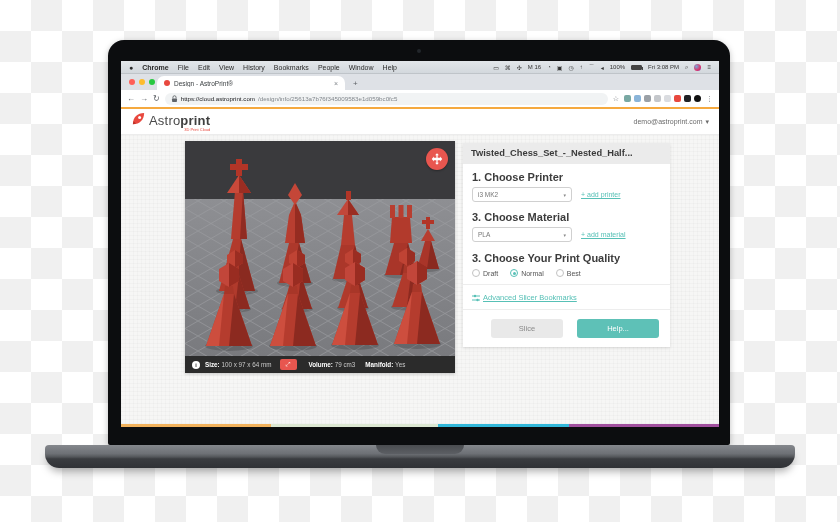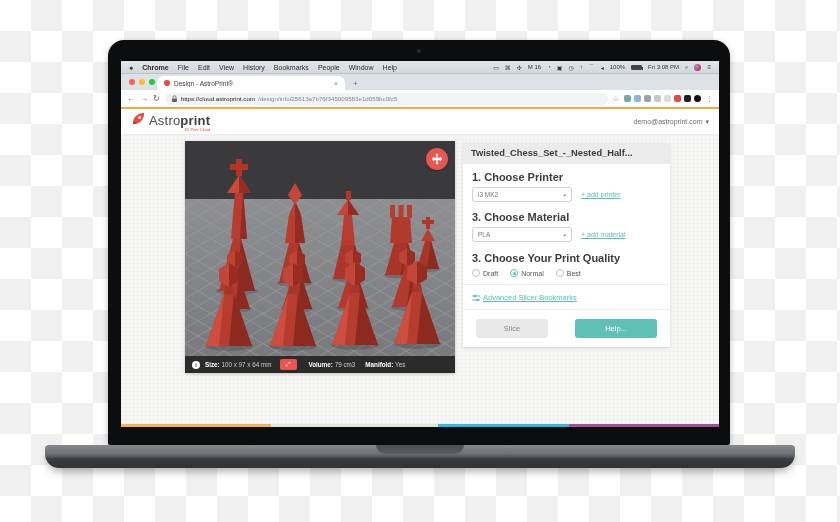--- a/index.html
+++ b/index.html
@@ -102,21 +102,21 @@
   .chkcol{display:flex;flex-direction:column;gap:6px;padding-top:3px;}
   .chkrow{display:flex;align-items:center;gap:4px;}
   .chk{width:9px;height:9px;background:#ececec;border:1px solid #dedede;border-radius:2px;flex:none;}
   .smallcap{font-size:5.6px;color:#a9a9a9;letter-spacing:.4px;}
   .fillcol{margin-left:auto;text-align:center;padding-top:2px;padding-right:4px;}
   .fillval{display:flex;align-items:baseline;gap:4px;justify-content:center;margin-top:4px;}
   .fillnum{font-size:10px;color:#3a3a3a;border-bottom:2px solid #57c0b6;width:26px;text-align:center;padding-bottom:1px;}
   .fillunit{font-size:7px;color:#555;}
   .advrow{display:flex;align-items:center;gap:3px;margin-top:8px;}
   .advlink{font-size:7.5px;color:#57c0b6;text-decoration:underline;}
-  .btnrow{display:flex;gap:27px;justify-content:center;padding:2px 2px 0;}
+  .btnrow{display:flex;gap:14px;justify-content:flex-end;padding:2px 2px 0;}
   .btn{height:19px;border:none;border-radius:3px;font-size:7.5px;font-family:inherit;display:flex;align-items:center;justify-content:center;}
   .btn-slice{width:72px;background:#e9e9e9;color:#8a8a8a;}
   .btn-print{width:82px;background:#5ec1b7;color:#fff;}
 </style>
 </head>
 <body>
 
 <div class="abs lid"></div>
 <div class="abs webcam"></div>
 

